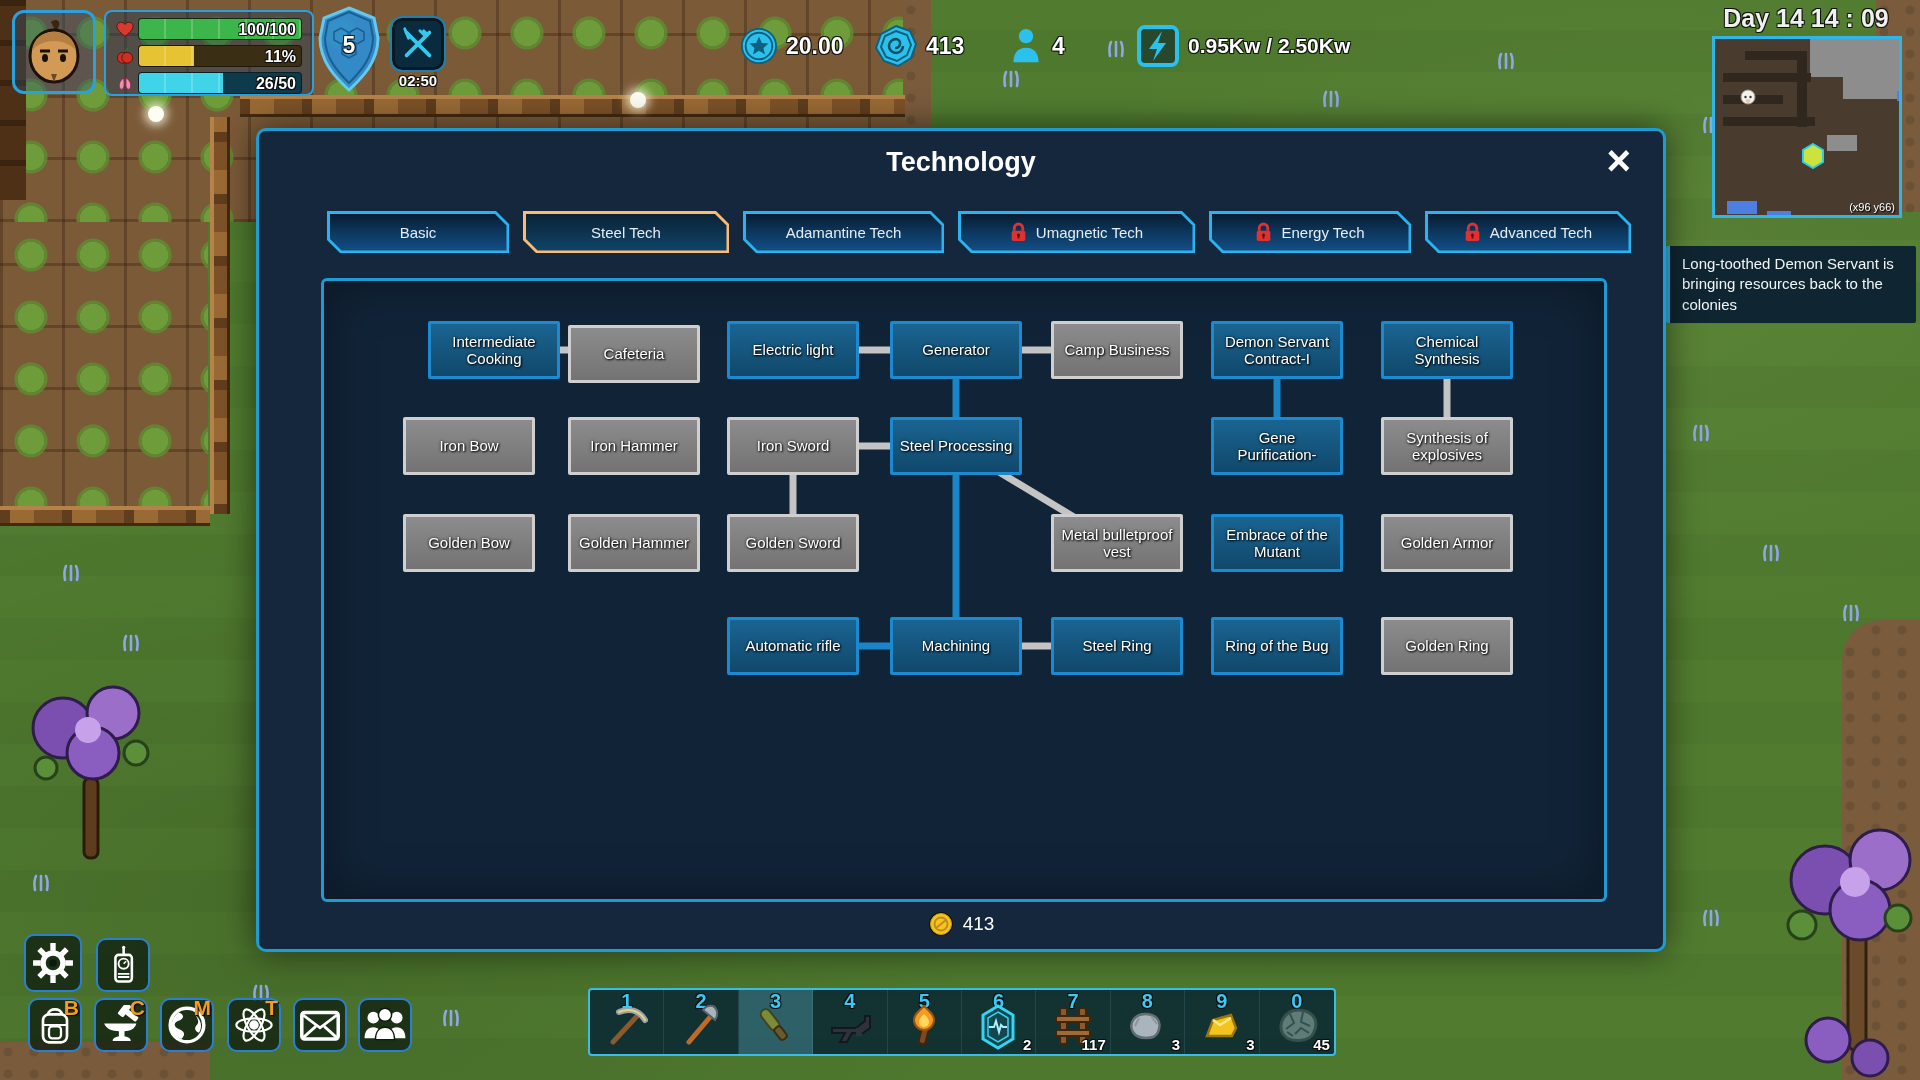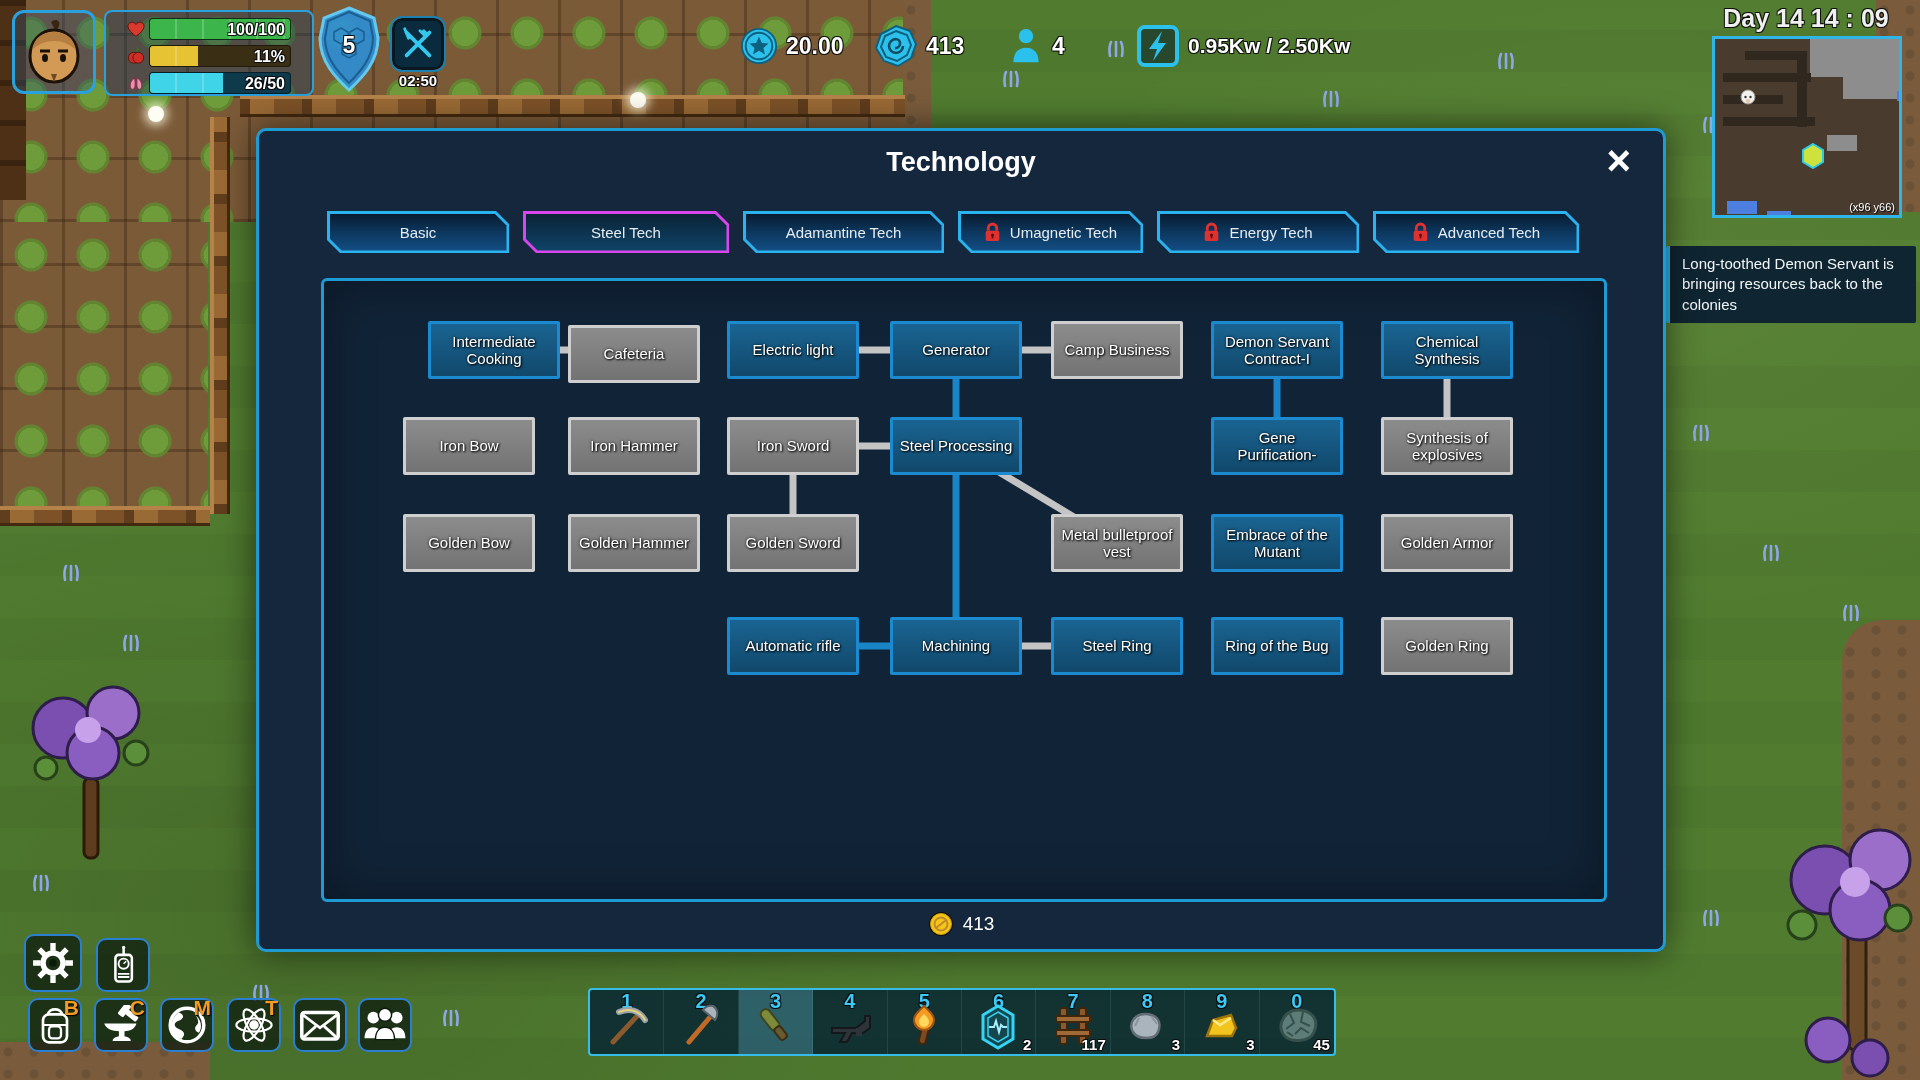--- a/index.html
+++ b/index.html
@@ -28,21 +28,21 @@
   .fence-v { background:repeating-linear-gradient(0deg, #5f3d1d 0 10px, #9a6a35 10px 34px, #7d5228 34px 62px);
     border-left:4px solid #b5834a; border-right:3px solid #43290f; }
   .dirt { background:#7a5c3c; background-image:radial-gradient(circle at 8px 10px, rgba(0,0,0,.12) 0 4px, transparent 5px); background-size:26px 22px; }
   .bulb { width:16px; height:16px; border-radius:50%; background:#fdfdf4; box-shadow:0 0 10px 4px rgba(255,255,230,.7); }
   .tuft { width:22px; height:22px; }
 
   
   .avatar { left:12px; top:10px; width:84px; height:84px; border:3px solid #2aa0dc; border-radius:12px;
     background:rgba(40,80,120,.35); display:flex; align-items:center; justify-content:center; }
   .stats { left:104px; top:10px; width:210px; height:86px; border:2px solid #2aa0dc; border-radius:8px;
-    background:rgba(22,58,92,.40); padding:6px 21px; display:flex; flex-direction:column; gap:5px; }
+    background:rgba(22,58,92,.40); padding:6px 10px; display:flex; flex-direction:column; gap:5px; }
   .stat-row { display:flex; align-items:center; gap:4px; height:22px; }
   .stat-icon { width:18px; height:20px; flex:0 0 18px; }
   .bar { position:relative; flex:1; height:22px; border-radius:4px; overflow:hidden; border:1px solid rgba(0,0,0,.45); }
   .bar .fill { position:absolute; left:0; top:0; bottom:0;
      background-image:repeating-linear-gradient(90deg, transparent 0 25px, rgba(255,255,255,.20) 25px 27px); }
   .bar .val { position:absolute; right:5px; top:0; line-height:21px; font-size:16px; font-weight:bold; color:#fff; }
   .shield { left:318px; top:6px; width:62px; height:88px; }
   .shield .num { position:absolute; left:0; right:0; top:26px; text-align:center; font-size:23px; font-weight:bold; color:#fff; }
   .mealbtn { left:392px; top:18px; width:52px; height:52px; border-radius:10px; background:#0a2b3d;
     border:3px solid #0b1822; outline:2px solid #1f7fae; display:flex; align-items:center; justify-content:center; }
@@ -70,21 +70,21 @@
     border-radius:10px; box-shadow:0 0 34px rgba(0,0,0,.55); }
   .dialog-title { position:absolute; top:16px; left:0; right:0; text-align:center; font-size:27px; font-weight:bold; color:#fff; }
   .close-btn { position:absolute; top:8px; right:32px; font-size:42px; font-weight:bold; color:#fff; line-height:44px; cursor:pointer; }
   .tabs { position:absolute; left:68px; top:80px; height:42px; display:flex; gap:14px; }
   .tab { position:relative; height:42px; cursor:pointer;
     clip-path:polygon(0 0, calc(100% - 13px) 0, 100% 13px, 100% 100%, 13px 100%, 0 calc(100% - 13px)); background:#2bb3ef; }
   .tab-inner { position:absolute; inset:2.5px; display:flex; align-items:center; justify-content:center; gap:9px;
     clip-path:polygon(0 0, calc(100% - 12px) 0, 100% 12px, 100% 100%, 12px 100%, 0 calc(100% - 12px));
     background:linear-gradient(180deg,#081c30 0%, #0d3a63 55%, #134e84 100%);
     color:#e6edf2; font-size:15px; }
-  .tab.selected { background:#d946ef; filter:drop-shadow(0 0 6px rgba(46,232,162,.7));padding-left:15px; }
+  .tab.selected { background:#fdba74; filter:drop-shadow(0 0 6px rgba(46,232,162,.7));padding-left:15px; }
   .tab.selected .tab-inner { background:linear-gradient(180deg,#0a2336 0%, #0f4468 100%); }
   .tree-panel { position:absolute; left:62px; top:147px; width:1286px; height:624px; background:#112337;
     border:3px solid #1f9bd4; border-radius:6px; box-shadow:inset 0 0 50px rgba(0,0,0,.35); }
   #edges { position:absolute; left:0; top:0; }
   .node { position:absolute; width:132px; height:58px; display:flex; align-items:center; justify-content:center;
     text-align:center; padding:3px 5px; font-size:15px; line-height:1.15; color:#fff; border:3px solid; border-radius:2px;
     text-shadow:1px 1px 2px #000, 0 0 3px rgba(0,0,0,.8); cursor:pointer; }
   .node.active { background:linear-gradient(180deg,#1a6492,#11486b); border-color:#1b8ad0; }
   .node.inactive { background:linear-gradient(180deg,#8c8c8c,#737373); border-color:#cfcfcf; }
   .dialog-footer { position:absolute; left:0; right:0; top:780px; display:flex; align-items:center; justify-content:center; gap:9px; }
@@ -405,21 +405,21 @@
         <div class="tab selected" style="width: 206px;">
           <div class="tab-inner">
             <span>Steel Tech</span>
           </div>
         </div>
         <div class="tab" style="width: 201px;">
           <div class="tab-inner">
             <span>Adamantine Tech</span>
           </div>
         </div>
-        <div class="tab" style="width: 185px;">
+        <div class="tab" style="width: 237px;">
           <div class="tab-inner">
             <svg width="17" height="21" viewBox="0 0 20 24">
               <path d="M5 10V7a5 5 0 0 1 10 0v3" fill="none" stroke="#e03131" stroke-width="3.4"></path>
               <rect x="2" y="10" width="16" height="12" rx="2" fill="#e03131"></rect>
               <circle cx="10" cy="15" r="1.8" fill="#5c0d0d"></circle>
               <rect x="9" y="15" width="2" height="4" fill="#5c0d0d"></rect>
             </svg>
             <span>Umagnetic Tech</span>
           </div>
         </div>

